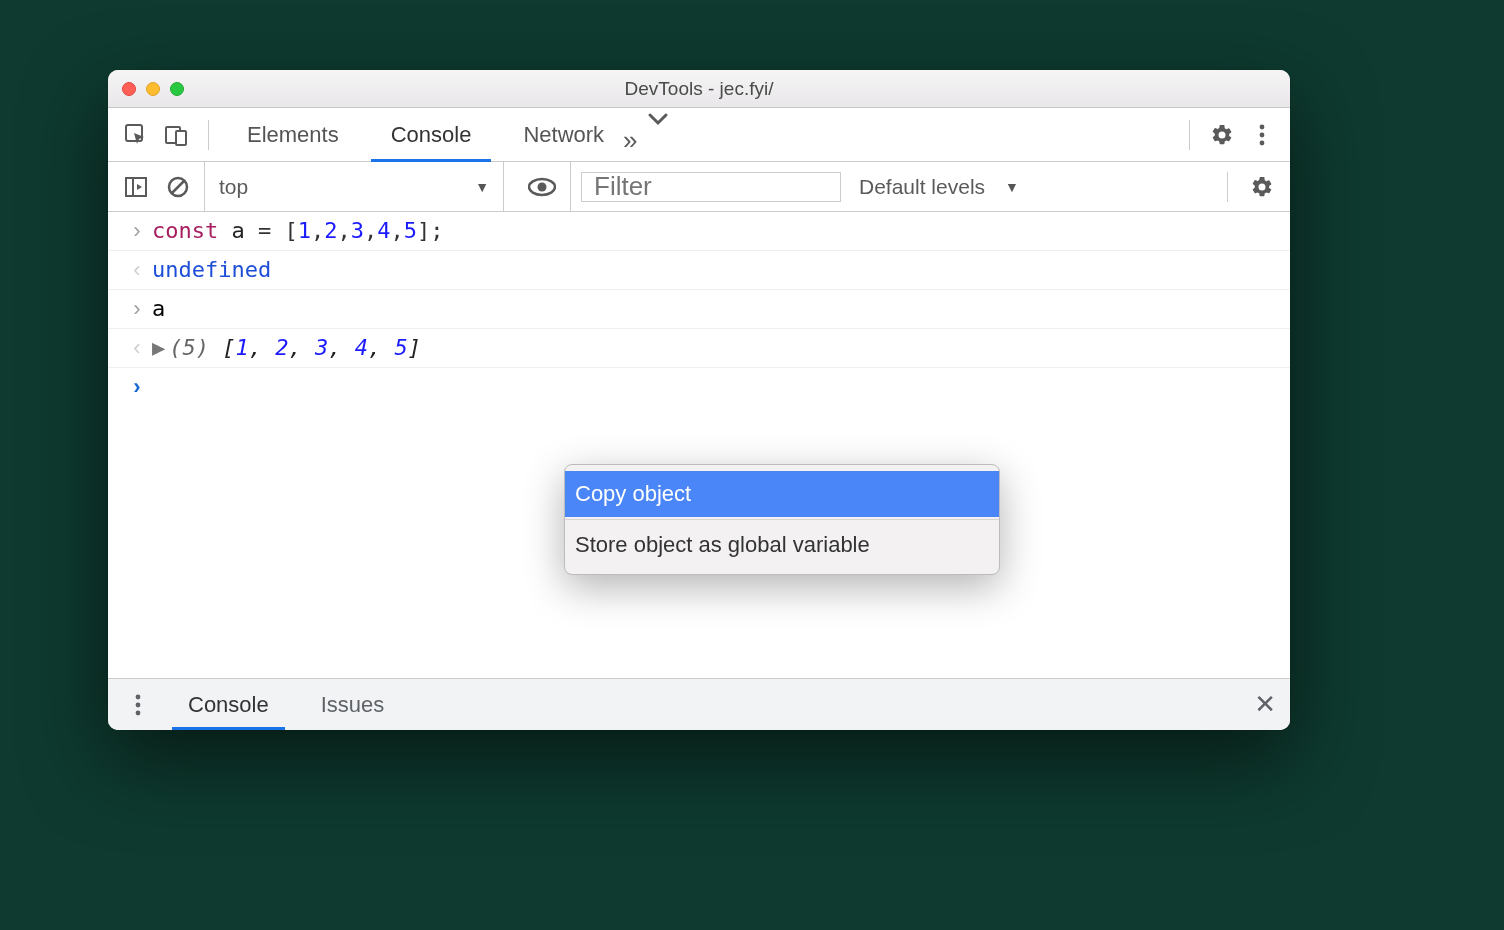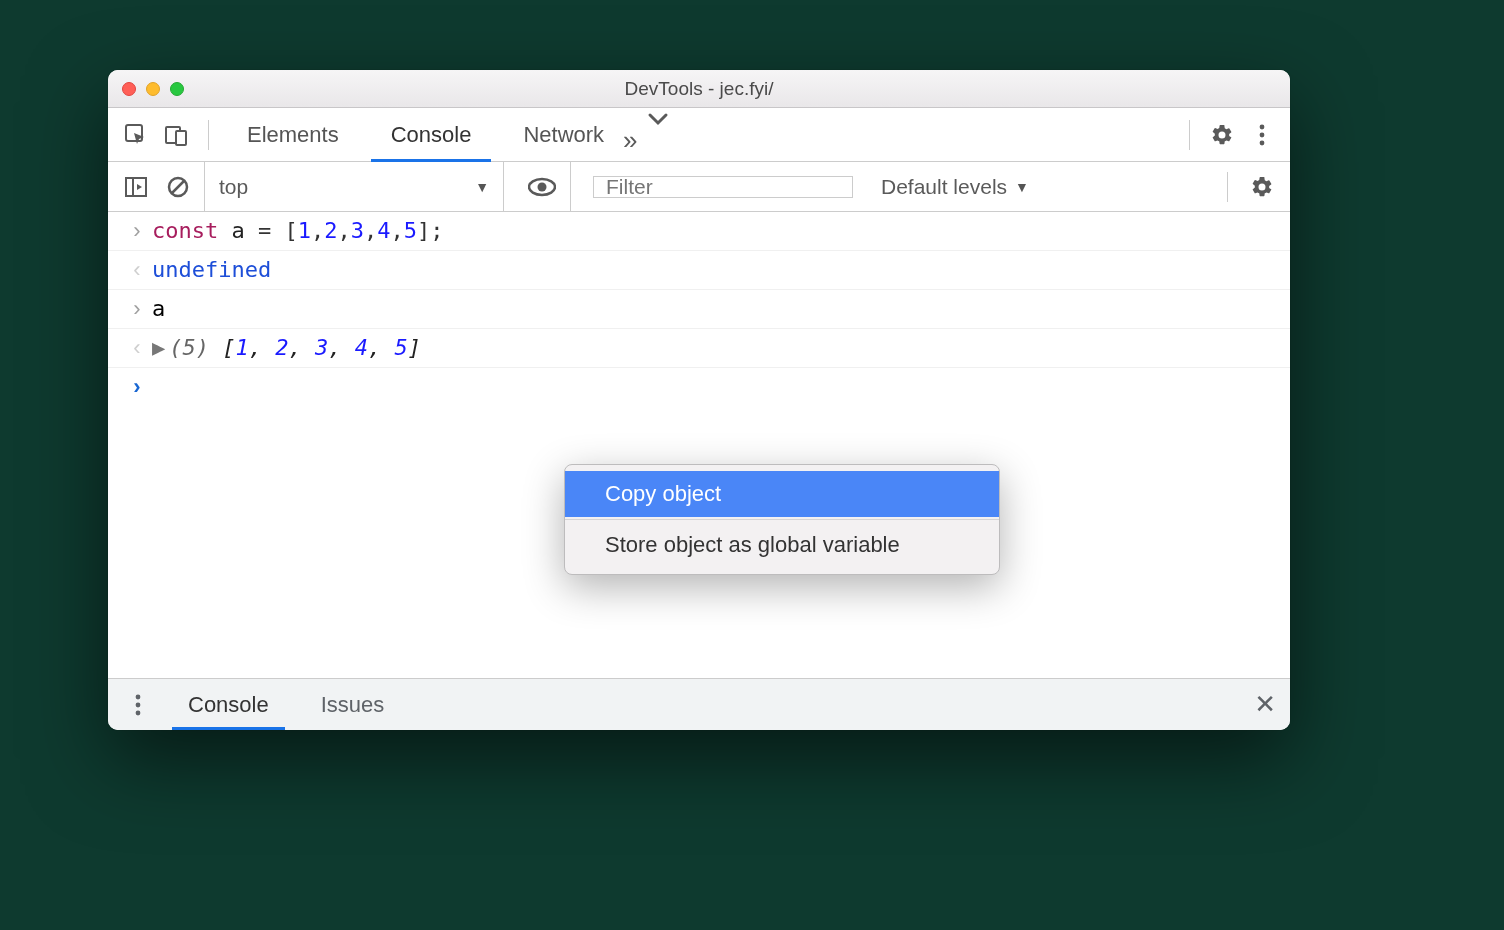--- a/index.html
+++ b/index.html
@@ -63,24 +63,24 @@
     gap:10px;
     color:#5a5a5a;
     font-size:21px;
   }
   .context-select {
     display:flex; align-items:center; gap:10px; border-left:1px solid #ccc; border-right:1px solid #ccc;
     height:100%; padding:0 14px; min-width:300px; justify-content:space-between; cursor:pointer;
   }
   .eye { padding:0 14px; border-right:1px solid #ccc; height:100%; display:flex; align-items:center; }
   .filter-input {
-    height:22px; border:1px solid #ccc; background:#fff; font-size:21px; color:#999;
-    padding:0 12px; width:260px; margin-left:12px;
-  }
-  .levels { margin-left:18px; display:flex; align-items:center; gap:8px; cursor:pointer; }
+    height:30px; border:1px solid #ccc; background:#fff; font-size:26px; color:#999;
+    padding:0 12px; width:260px; 
+  }
+  .levels { margin-left:8px; display:flex; align-items:center; gap:20px; cursor:pointer; }
   .console-body { flex:1; overflow:auto; background:#fff; font-family: Menlo, Consolas, monospace; font-size:22px; position:relative; }
   .line { display:flex; align-items:flex-start; padding:6px 14px; min-height:34px; border-bottom:1px solid #f0f0f0;}
   .line:last-of-type{border-bottom:none;}
   .gutter { width:30px; text-align:center; color:#bbb; font-family:-apple-system,sans-serif; flex-shrink:0; }
   .gutter.in { color:#a0a0a0; }
   .gutter.out { color:#cfcfcf; }
   .gutter.prompt { color:#1967d2; font-weight:bold; }
   .code { white-space:pre; }
   .kw { color:#a71d5d; } 
   .var { color:#222; }
@@ -96,21 +96,21 @@
     left:456px; top:394px;
     width:436px;
     background:#f3f1f2;
     border:1px solid #bdbcbd;
     border-radius:8px;
     box-shadow:0 12px 40px rgba(0,0,0,0.3);
     padding:6px 0;
     font-family:-apple-system,sans-serif;
     z-index:50;
   }
-  .menu-item{ height:46px; display:flex; align-items:center; padding:0 40px; font-size:22px; color:#333; cursor:pointer;}
+  .menu-item{ height:46px; display:flex; align-items:center; padding:0 10px; font-size:22px; color:#333; cursor:pointer;}
   .menu-item.hovered{ background:#4a86f7; color:#fff; }
   .menu-sep{ height:1px; background:#d6d4d5; margin:2px 0;}
   .drawer {
     height:52px;
     border-top:1px solid #cccccc;
     background:#f1f3f4;
     display:flex;
     align-items:center;
     padding:0 14px;
     gap:16px;

